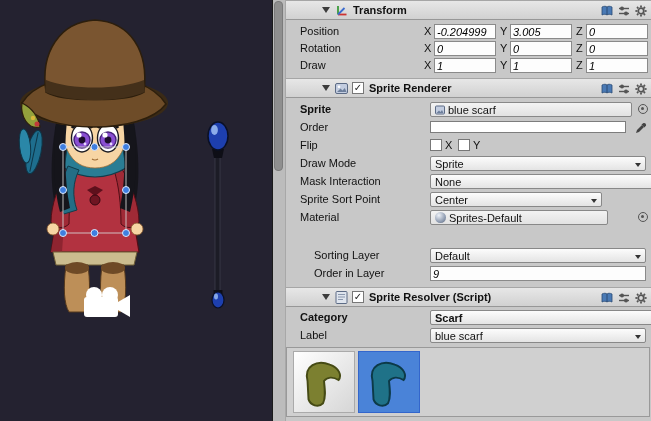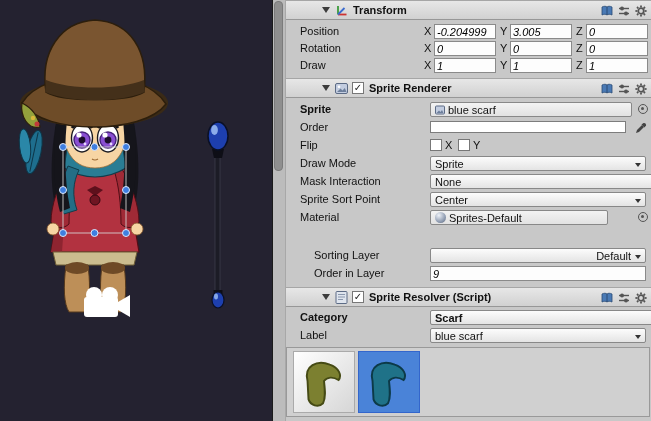--- a/index.html
+++ b/index.html
@@ -302,39 +302,39 @@
       <div class="row" style="top:173px;">
         <span class="lbl">Mask Interaction</span>
         <div class="dd" style="left:144px;width:248px;">
           <span>None</span>
           <span class="caret"></span>
         </div>
       </div>
 
       <div class="row" style="top:191px;">
         <span class="lbl">Sprite Sort Point</span>
-        <div class="dd" style="left:144px;width:216px;">
+        <div class="dd" style="left:144px;width:172px;">
           <span>Center</span>
           <span class="caret"></span>
         </div>
       </div>
 
       <div class="row" style="top:209px;">
         <span class="lbl">Material</span>
         <div class="obj" style="left:144px;width:178px;">
           <span class="sphere"></span>
           <span>Sprites-Default</span>
         </div>
         <span class="picker" style="left:352px;"></span>
       </div>
 
 
       <div class="row" style="top:247px;">
         <span class="lbl indent">Sorting Layer</span>
-        <div class="dd" style="left:144px;width:216px;justify-content:flex-end;">
+        <div class="dd" style="left:144px;width:216px;">
           <span>Default</span>
           <span class="caret"></span>
         </div>
       </div>
 
       <div class="row" style="top:265px;">
         <span class="lbl indent">Order in Layer</span>
         <input class="tf" style="left: 144px; width: 210px;" value="9">
       </div>
 

